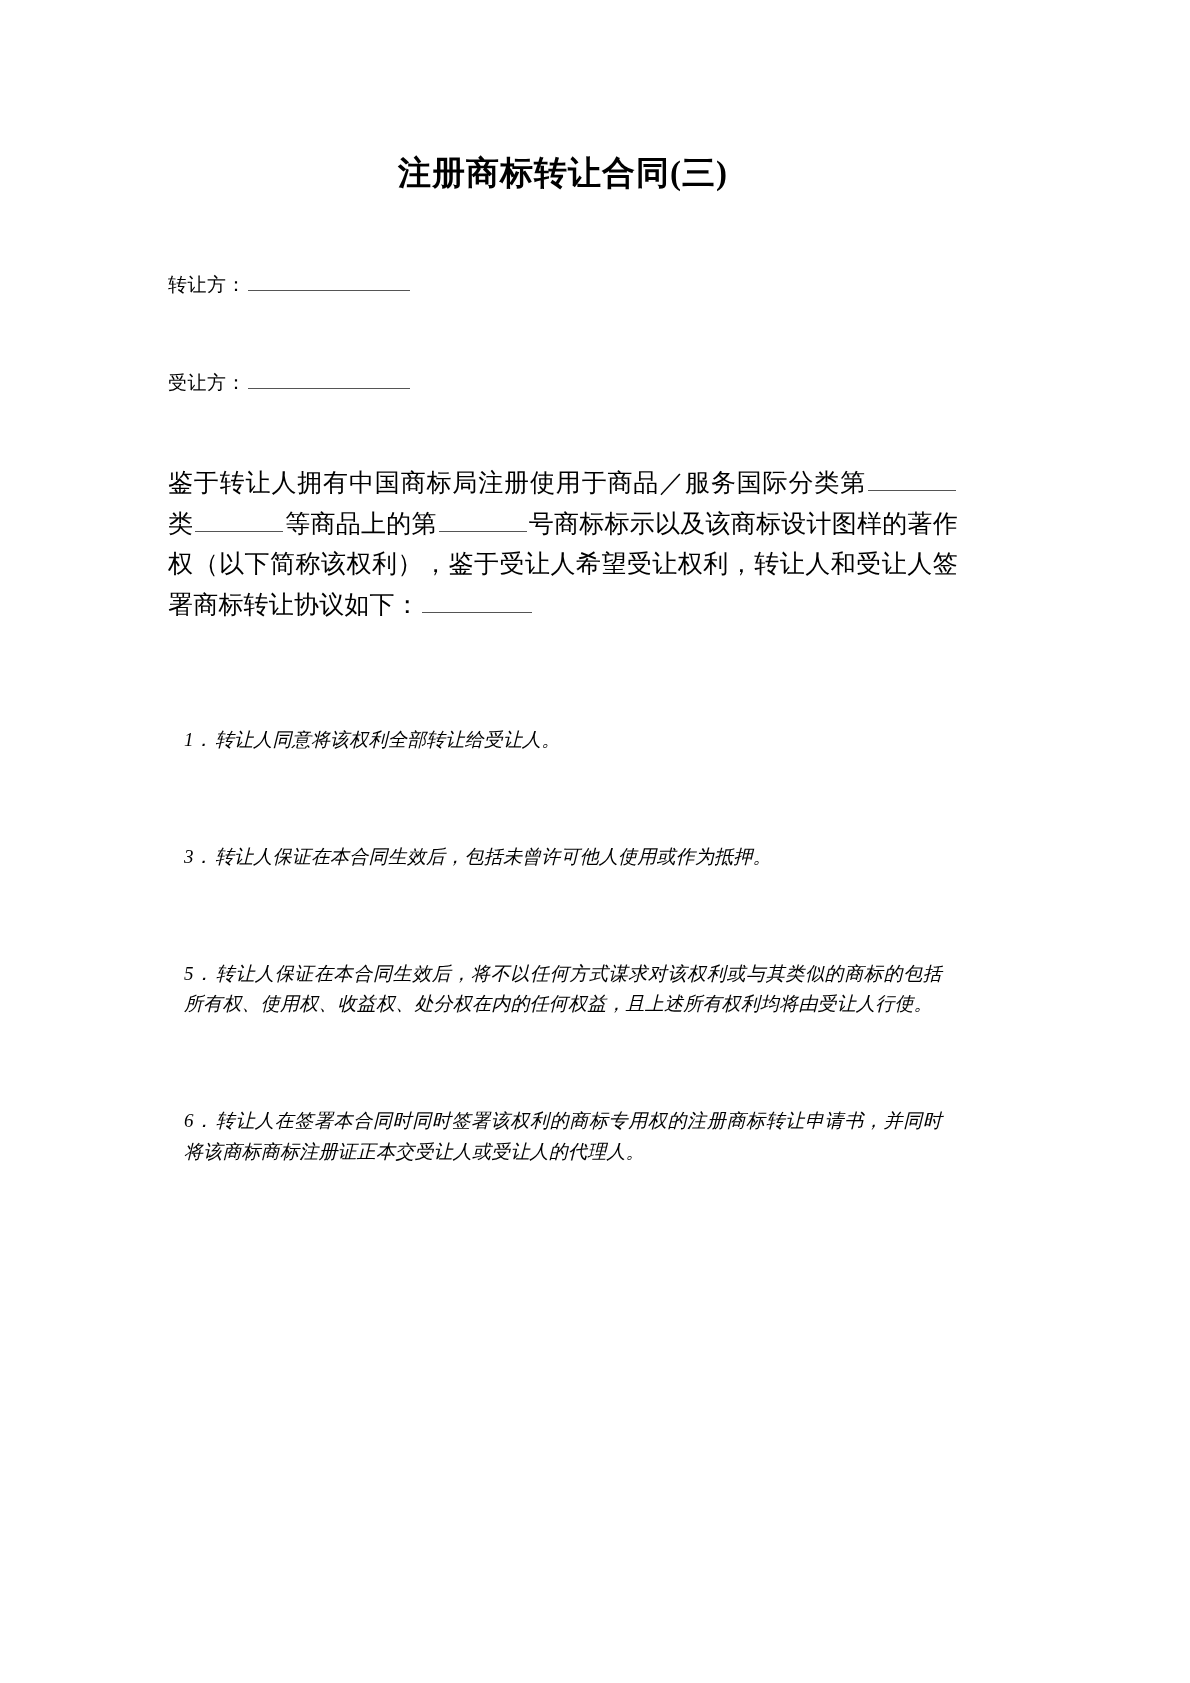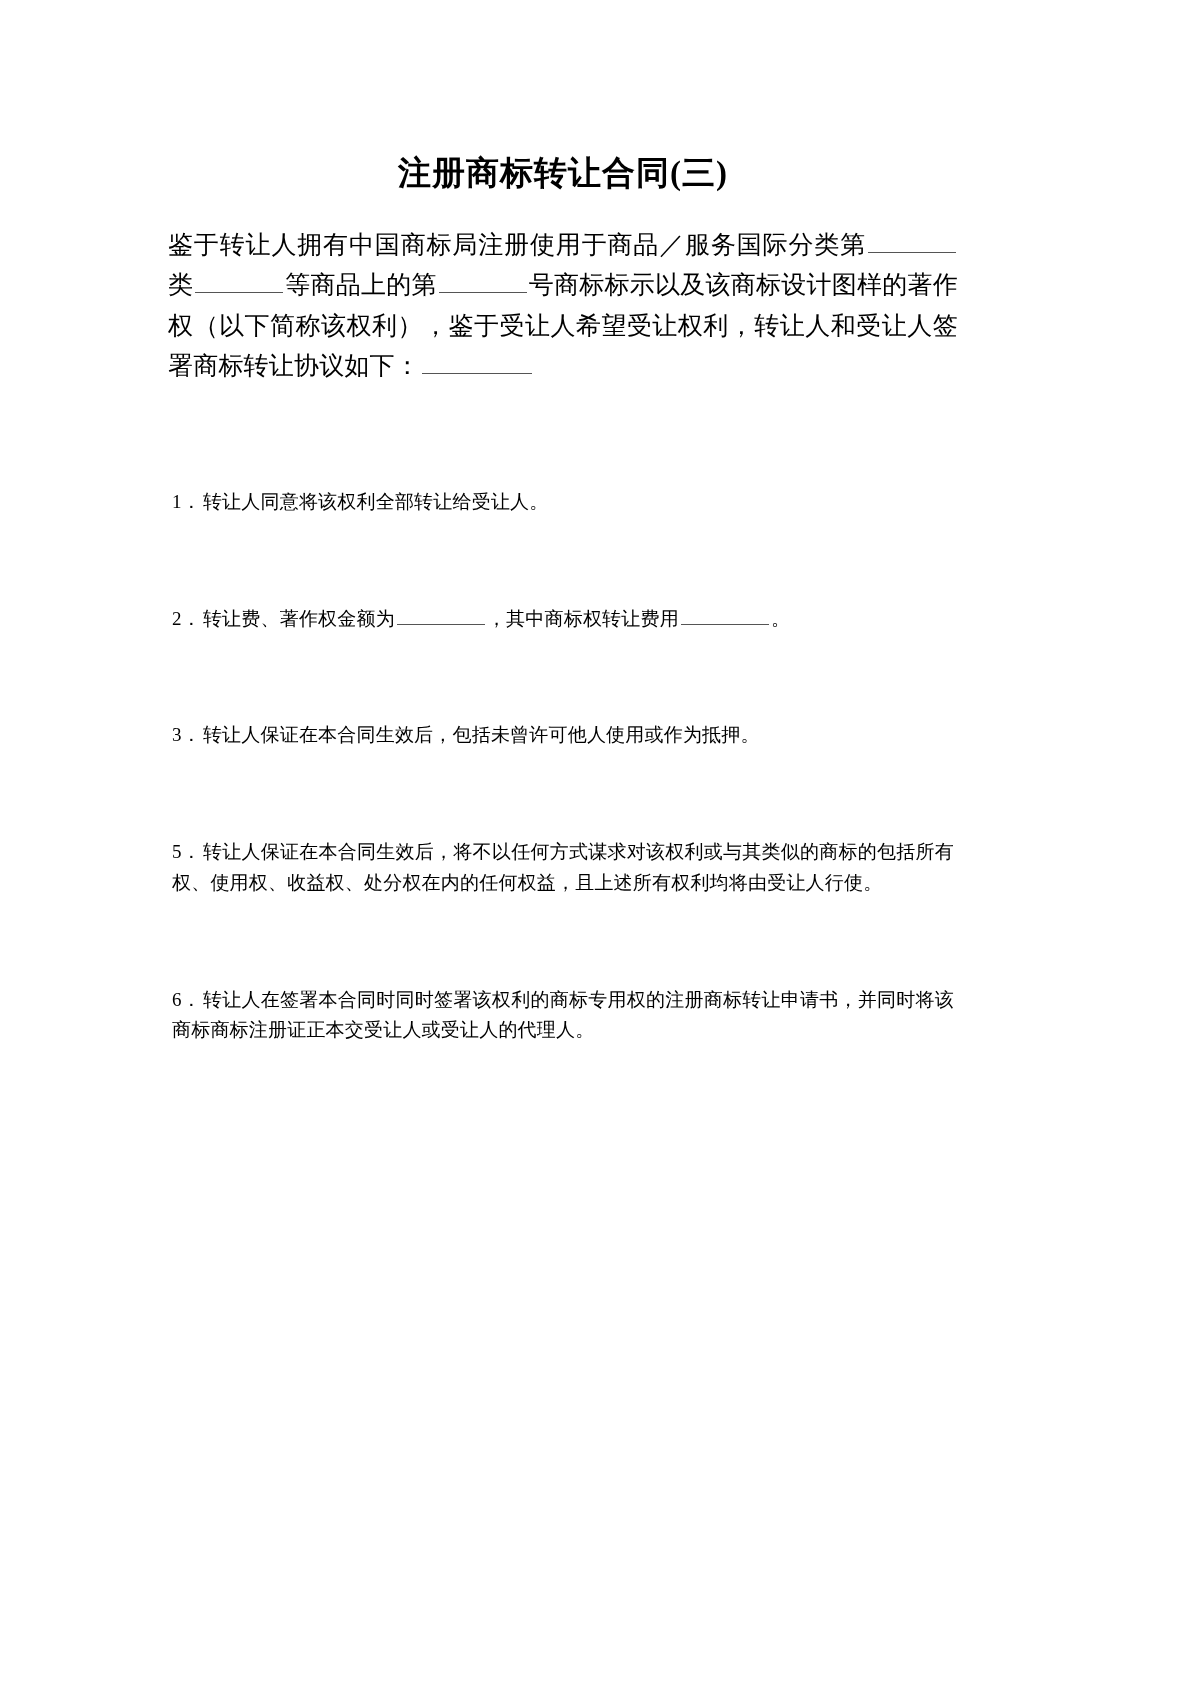--- a/index.html
+++ b/index.html
@@ -62,22 +62,23 @@
 
   .preamble {
     margin-top: 30px;
     font-size: 25px;
     line-height: 1.62;
     text-align: justify;
     letter-spacing: 0.2px;
   }
   .clause-list {
     list-style: none;
-    margin: 4px;
+    margin: 16px;
     padding: 0;
+    font-style: italic;
   }
   .clause {
     font-size: 19px;
     line-height: 1.62;
     text-align: justify;
     letter-spacing: 0.2px;
     margin-top: 86px;
   }
   .clause .num {
     margin-right: 2px;
@@ -85,28 +86,38 @@
   .clause-1 { margin-top: 100px; }
 </style>
 </head>
 <body>
 
 <div class="page">
   <div class="doc-body">
 
     <h1 class="doc-title">注册商标转让合同(三)</h1>
 
+    <div class="party-block">
+
+      <div class="party-row">
+        <span class="label">转让方：</span><span class="fill w-long"></span>
+      </div>
+
+      <div class="party-row">
+        <span class="label">受让方：</span><span class="fill w-long"></span>
+      </div>
+
+    </div>
 
     <p class="preamble"><span>鉴于转让人拥有中国商标局注册使用于商品／服务国际分类第</span><span class="fill w-short"></span><span>类</span><span class="fill w-short"></span><span>等商品上的第</span><span class="fill w-short"></span><span>号商标标示以及该商标设计图样的著作权（以下简称该权利），鉴于受让人希望受让权利，转让人和受让人签署商标转让协议如下：</span><span class="fill w-tail"></span></p>
 
     <ol class="clause-list">
 
       <li class="clause clause-1"><span class="num">1．</span><span>转让人同意将该权利全部转让给受让人。</span></li>
 
-      <li class="clause"><span class="num">2．</span><span>转让费、著作权金额为</span><span class="fill w-short"></span><span>，其中商标权转让费用</span><span class="fill w-short"></span><span>。</span></li>
 
       <li class="clause"><span class="num">3．</span><span>转让人保证在本合同生效后，包括未曾许可他人使用或作为抵押。</span></li>
 
 
       <li class="clause"><span class="num">5．</span><span>转让人保证在本合同生效后，将不以任何方式谋求对该权利或与其类似的商标的包括所有权、使用权、收益权、处分权在内的任何权益，且上述所有权利均将由受让人行使。</span></li>
 
       <li class="clause"><span class="num">6．</span><span>转让人在签署本合同时同时签署该权利的商标专用权的注册商标转让申请书，并同时将该商标商标注册证正本交受让人或受让人的代理人。</span></li>
 
     </ol>
 

